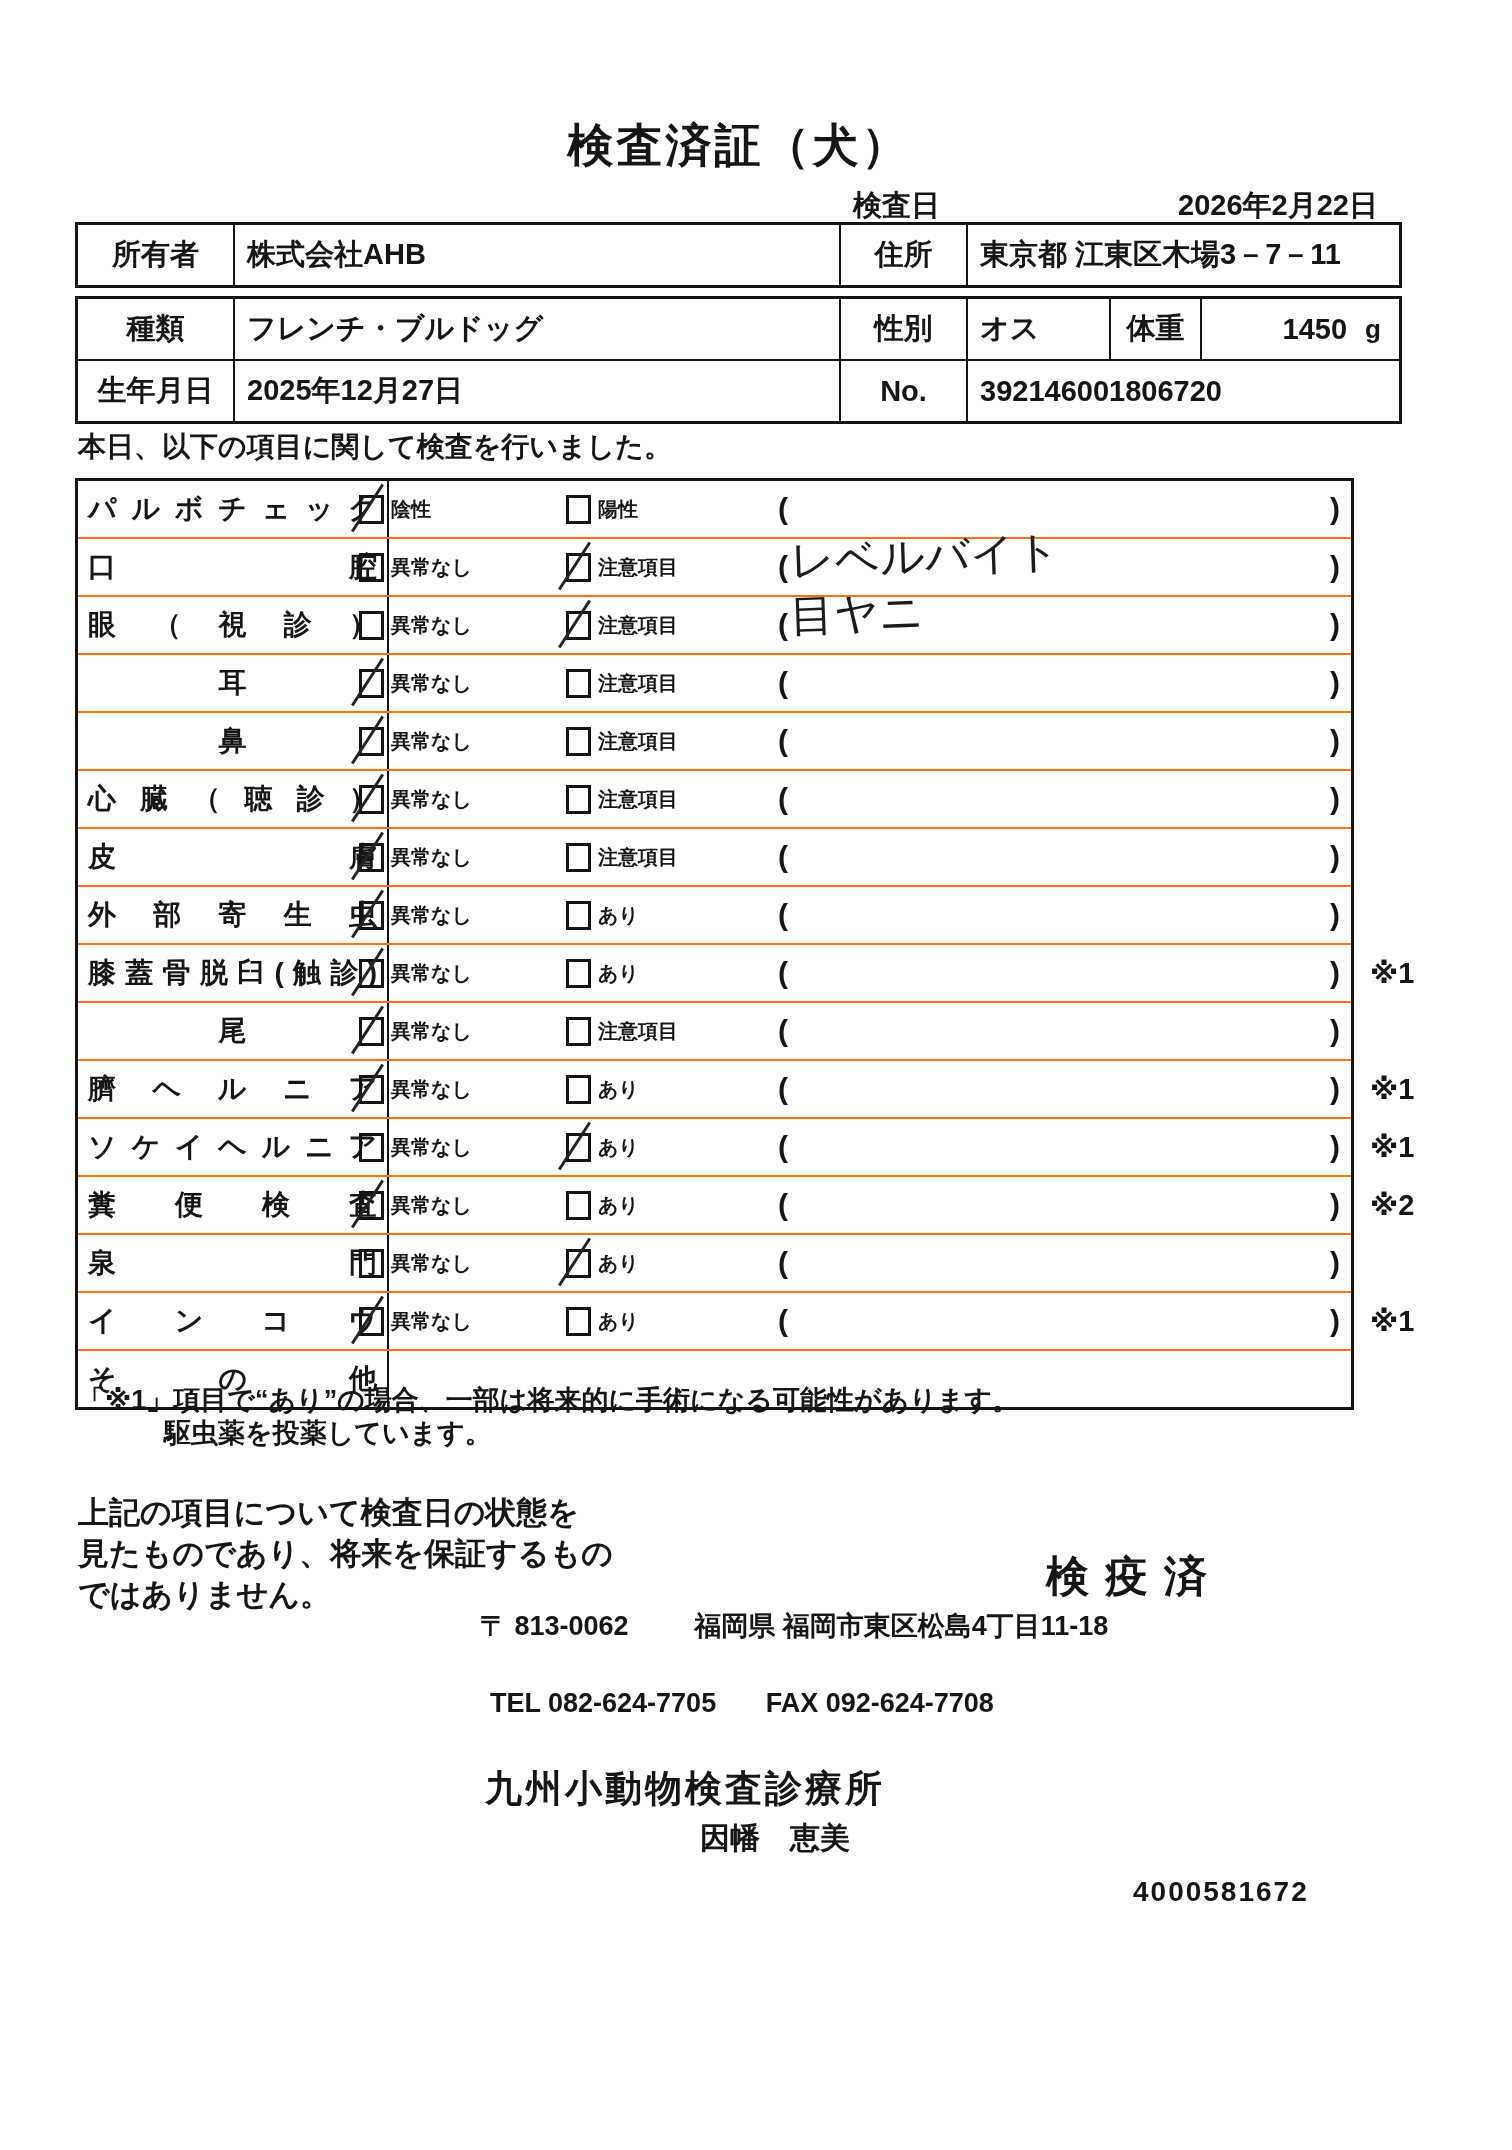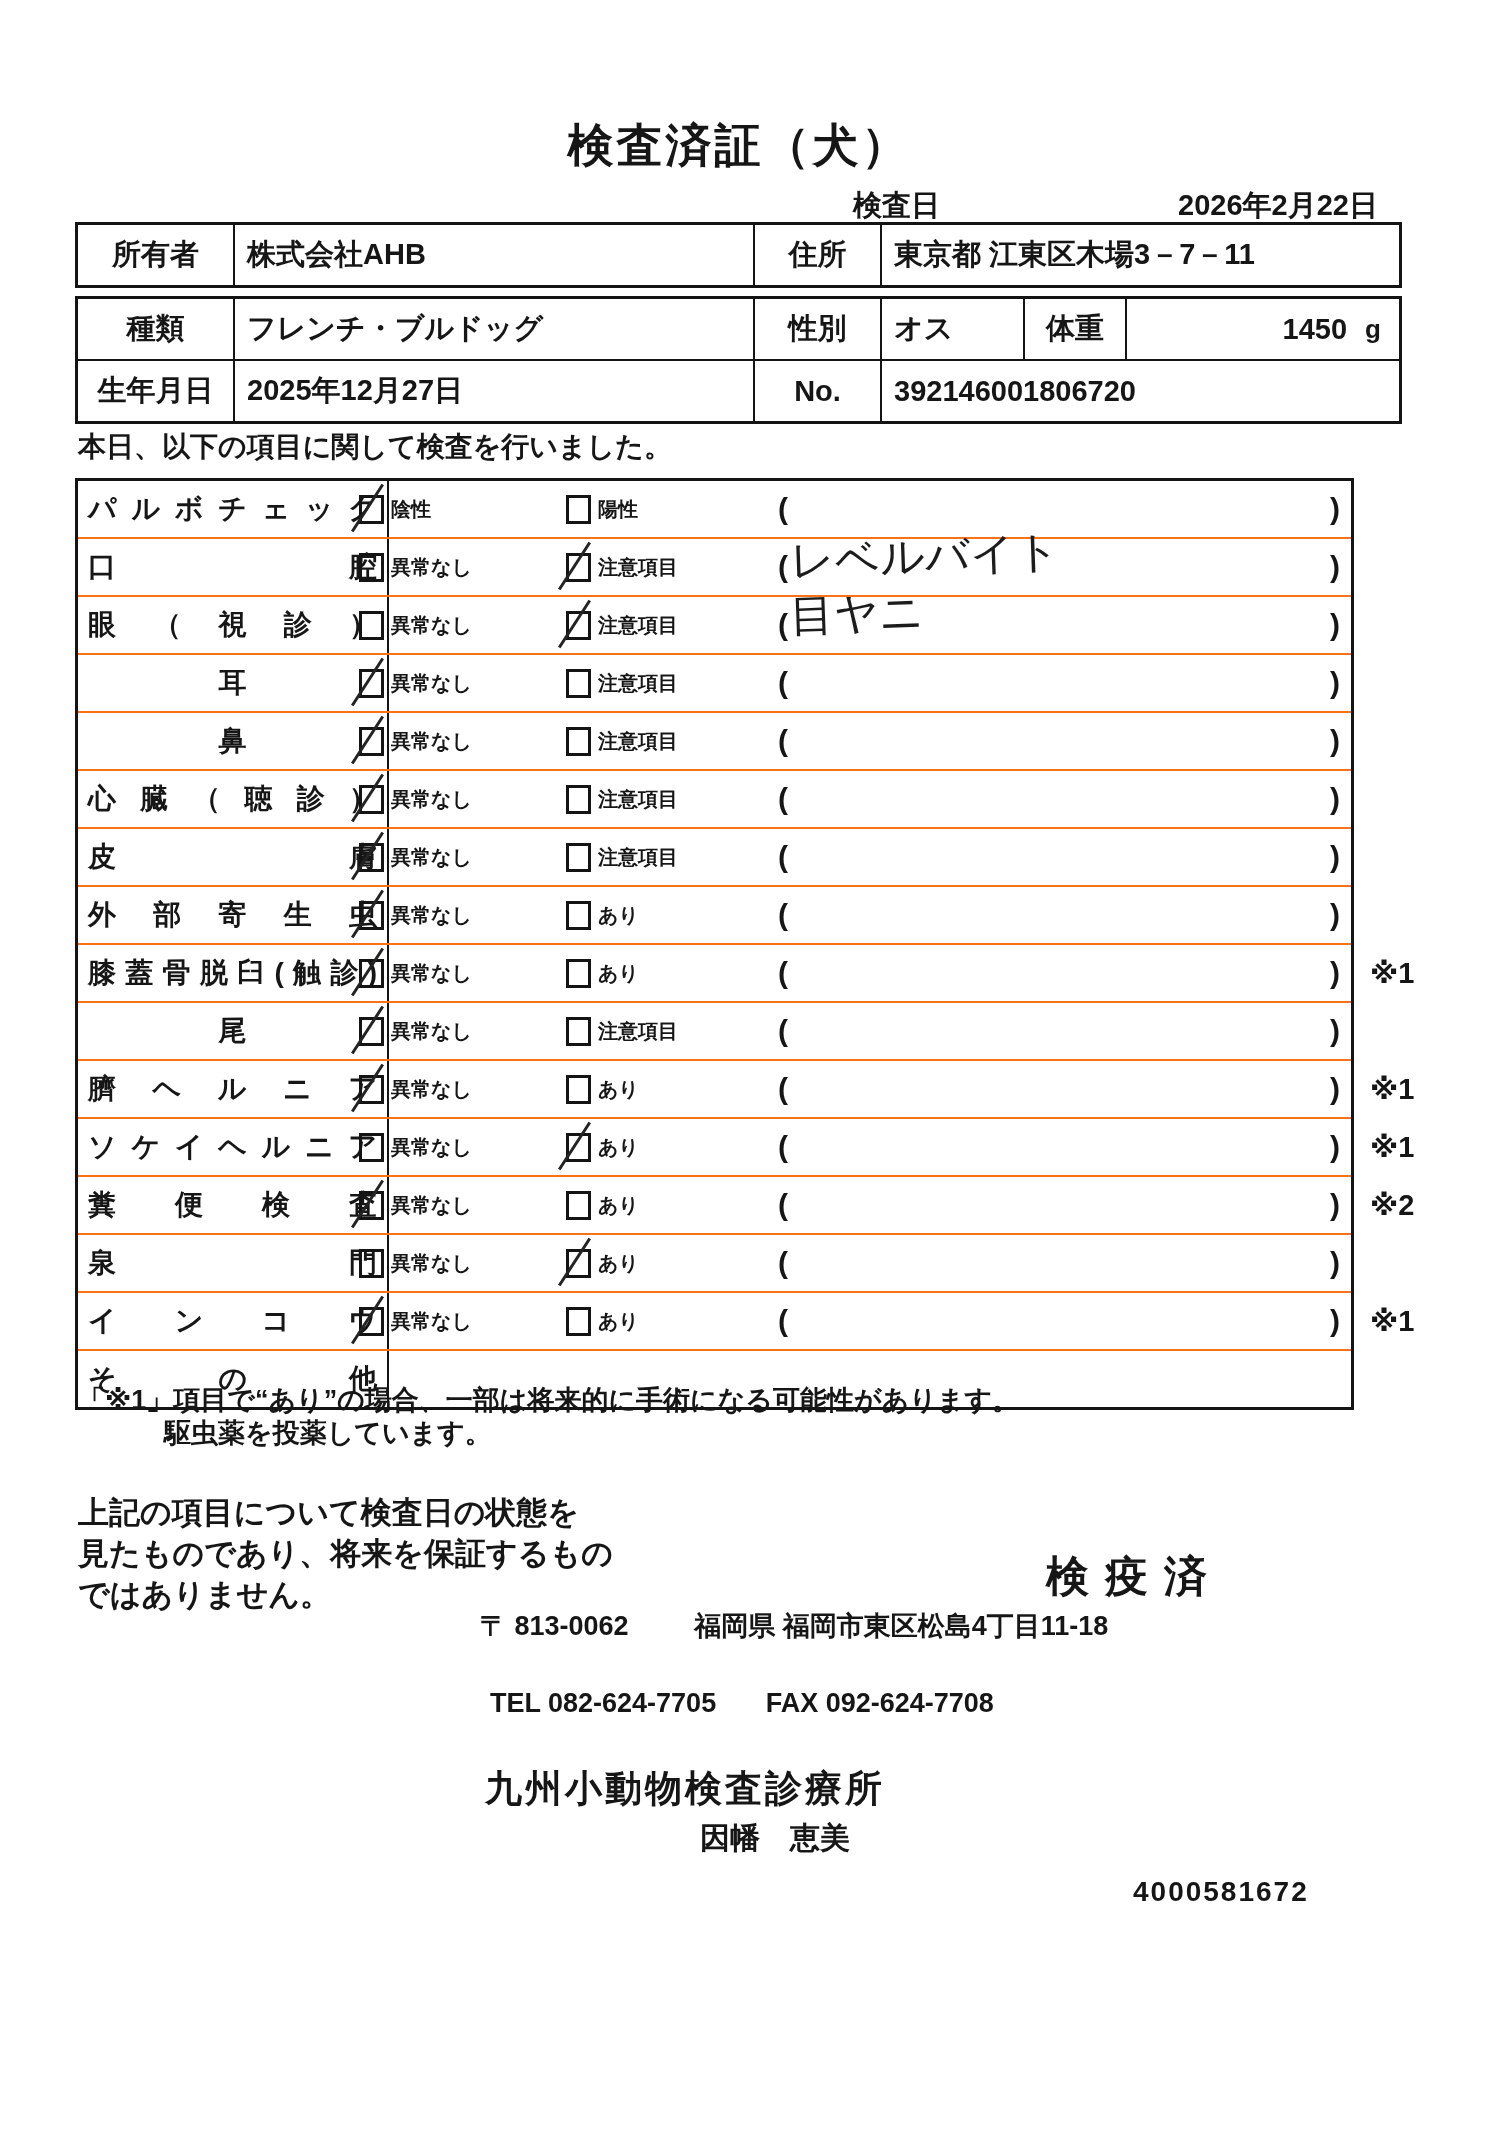--- a/index.html
+++ b/index.html
@@ -27,22 +27,22 @@
   .htable .hrow { display:flex; height:60px; }
   .htable .hrow + .hrow { border-top:2px solid #141414; }
   .hcell {
     display:flex; align-items:center; box-sizing:border-box;
     font-size:29px; font-weight:600; padding:0 12px; white-space:nowrap; overflow:visible;
   }
   .hcell + .hcell { border-left:2px solid #141414; }
   .hcell.c-label { justify-content:center; padding:0 4px; }
   .owner-table { top:222px; }
   .info-table  { top:296px; }
-  .w155{width:155px;flex:none}.w514{width:520px;flex:none}.w127{width:127px;flex:none}
-  .w143{width:143px;flex:none}.w110{width:102px;flex:none}.wfill{flex:1}
+  .w155{width:155px;flex:none}.w514{width:606px;flex:none}.w127{width:127px;flex:none}
+  .w143{width:143px;flex:none}.w110{width:91px;flex:none}.wfill{flex:1}
   .weight-cell { justify-content:flex-end; }
   .weight-unit { font-size:26px; margin-left:18px; margin-right:6px; }
 
   .intro { position:absolute; left:78px; top:428px; font-size:28px; font-weight:600; }
 
   
   .cl-table {
     position:absolute; left:75px; top:478px; width:1279px;
     border:3px solid #141414; box-sizing:border-box; background:#fff;
   }

